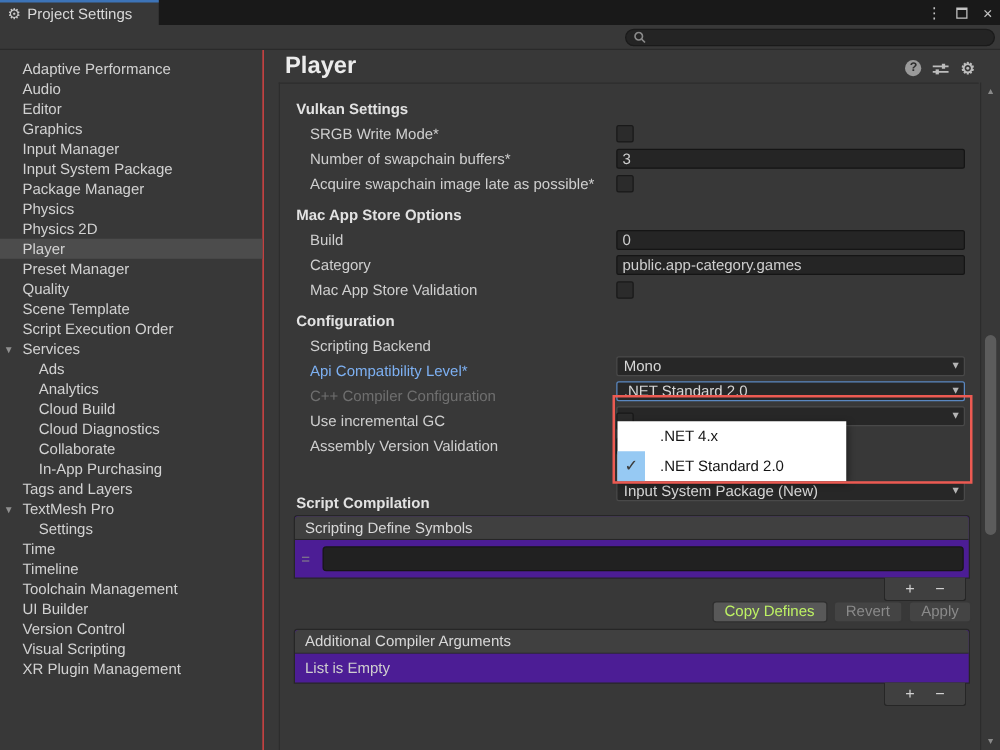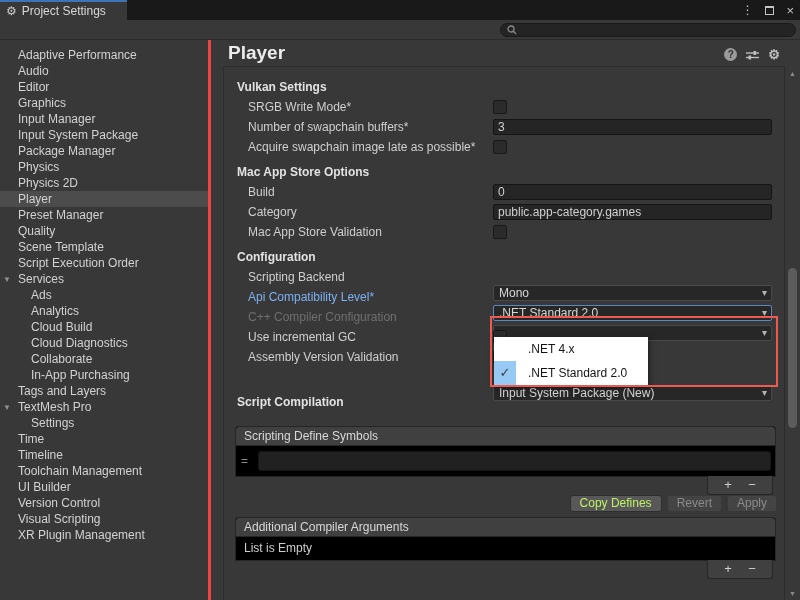--- a/index.html
+++ b/index.html
@@ -24,21 +24,21 @@
   
   .toolbar { position:absolute; top:20px; left:0; right:0; height:20px; background:#383838; border-bottom:1px solid #2a2a2a; z-index:4; }
   .search {
     position:absolute; left:500px; top:3px; width:296px; height:14px;
     background:#242424; border:1px solid #1a1a1a; border-radius:8px;
     display:flex; align-items:center; padding:0 6px; gap:4px;
   }
   .search input { flex:1; background:transparent; border:none; outline:none; color:#d2d2d2; font:11px "Liberation Sans",sans-serif; }
 
   
-  .sidebar { position:absolute; top:40px; left:0; width:211px; bottom:0; background:#383838; border-right:3px solid #ef4444; padding-top:7px; }
+  .sidebar { position:absolute; top:40px; left:0; width:211px; bottom:0; background:#383838; border-right:1px solid #ef4444; padding-top:7px; }
   .side-item { height:16px; line-height:16px; padding-left:18px; position:relative; color:#d2d2d2; white-space:nowrap; cursor:default; }
   .side-item.indent1 { padding-left:31px; }
   .side-item.selected { background:#4c4c4c; }
   .fold { position:absolute; left:3px; top:1px; font-size:8px; color:#909090; }
 
   
   .main { position:absolute; left:212px; top:40px; right:0; bottom:0; background:#383838; }
   .main-header { height:26px; display:flex; align-items:center; padding-left:16px; font-size:19px; font-weight:bold; color:#ececec; }
   .hicons { position:absolute; right:20px; top:7px; display:flex; align-items:center; gap:9px; }
   .help-circ { width:13px; height:13px; border-radius:50%; background:#9a9a9a; color:#2e2e2e; font-size:10px; font-weight:bold; display:flex; align-items:center; justify-content:center; }
@@ -54,41 +54,41 @@
   .ctrl { position:absolute; left:269px; top:2px; width:279px; height:16px; }
   .cb { position:absolute; left:269px; top:3px; width:14px; height:14px; background:#2b2b2b; border:1px solid #191919; border-radius:2px; color:#cfcfcf; font-size:11px; line-height:12px; text-align:center; }
   .tfield { width:279px; height:16px; background:#252525; border:1px solid #151515; border-radius:2px; color:#cfcfcf; font:12px "Liberation Sans",sans-serif; padding:0 4px; outline:none; }
   .tfield.dis { color:#7b7b7b; }
   .dd { position:absolute; left:269px; top:18px; width:279px; height:16px; background:#272727; border:1px solid #494949; border-radius:2px; padding:0 18px 0 5px; line-height:14px; color:#d6d6d6; white-space:nowrap; overflow:hidden; }
   .dd.focus { border-color:var(--focusblue); }
   .dd .arrow { position:absolute; right:4px; top:0; color:#b5b5b5; font-size:10px; line-height:14px; }
   .dd.dis { color:#6f6f6f; }
 
   
-  .list-box { margin:14px 7px 0 11px; border:1px solid #262626; border-radius:3px 3px 0 0; background:#000000; }
+  .list-box { margin:0 7px 0 11px; border:1px solid #262626; border-radius:3px 3px 0 0; background:#4c1d95; }
   .list-box .lb-header { height:19px; background:#404040; border-bottom:1px solid #262626; border-radius:3px 3px 0 0; line-height:18px; padding-left:8px; color:#d8d8d8; }
   .lb-row { position:relative; height:30px; display:flex; align-items:center; padding:0 4px 0 5px; gap:5px; }
   .eq-handle { color:#8a8a8a; font-size:12px; width:12px; }
   .lb-input { flex:1; height:20px; background:#212121; border:1px solid #161616; border-radius:3px; color:#cfcfcf; font:12px "Liberation Sans",sans-serif; padding:0 4px; outline:none; }
   .lb-empty { height:23px; line-height:23px; padding-left:8px; color:#cfcfcf; }
   .lb-footer { margin:-1px 10px 0 0; float:right; width:66px; height:19px; background:#404040; border:1px solid #262626; border-top:none; border-radius:0 0 3px 3px; display:flex; align-items:center; justify-content:space-evenly; color:#d0d0d0; font-size:13px; }
   .lb-footer span { cursor:default; line-height:16px; }
   .btn-row { display:flex; justify-content:flex-end; gap:5px; margin:6px 6px 0 0; clear:both; }
   .ubtn { height:17px; padding:0 9px; background:#585858; border:1px solid #2e2e2e; border-radius:3px; color:#bef264; font-size:12px; line-height:15px; }
   .ubtn.dis { background:#444444; color:#8a8a8a; border-color:#383838; }
   .mt4 { margin-top:4px; } .mt5 { margin-top:5px; }
 
   
   .vscroll { position:absolute; top:26px; right:0; width:16px; bottom:0; background:#383838; border-left:1px solid #2c2c2c; }
   .vscroll .arr { position:absolute; left:0; width:100%; text-align:center; color:#8a8a8a; font-size:7px; }
   .arr.up { top:4px; } .arr.down { bottom:3px; }
   .thumb { position:absolute; left:3px; right:3px; top:202px; height:160px; background:#5c5c5c; border-radius:6px; }
 
   
-  .popup { position:absolute; left:494px; top:337px; width:154px; height:48px; background:#ffffff; z-index:30; box-shadow:1px 2px 6px rgba(0,0,0,0.55); }
+  .popup { position:absolute; left:494px; top:337px; width:183px; height:48px; background:#ffffff; z-index:30; box-shadow:1px 2px 6px rgba(0,0,0,0.55); }
   .popup-item { position:relative; height:24px; line-height:24px; padding-left:34px; color:#141414; white-space:nowrap; }
   .popup-check { position:absolute; left:0; top:0; width:22px; height:24px; background:var(--checkbg); color:#3c3c3c; text-align:center; font-size:13px; }
   .redbox { position:absolute; left:490px; top:316px; width:288px; height:71px; border:2px solid var(--red); z-index:40; pointer-events:none; }
 </style>
 </head>
 <body>
 
 <div class="titlebar">
   <div class="tab">
     <span class="gear-glyph">⚙</span>

